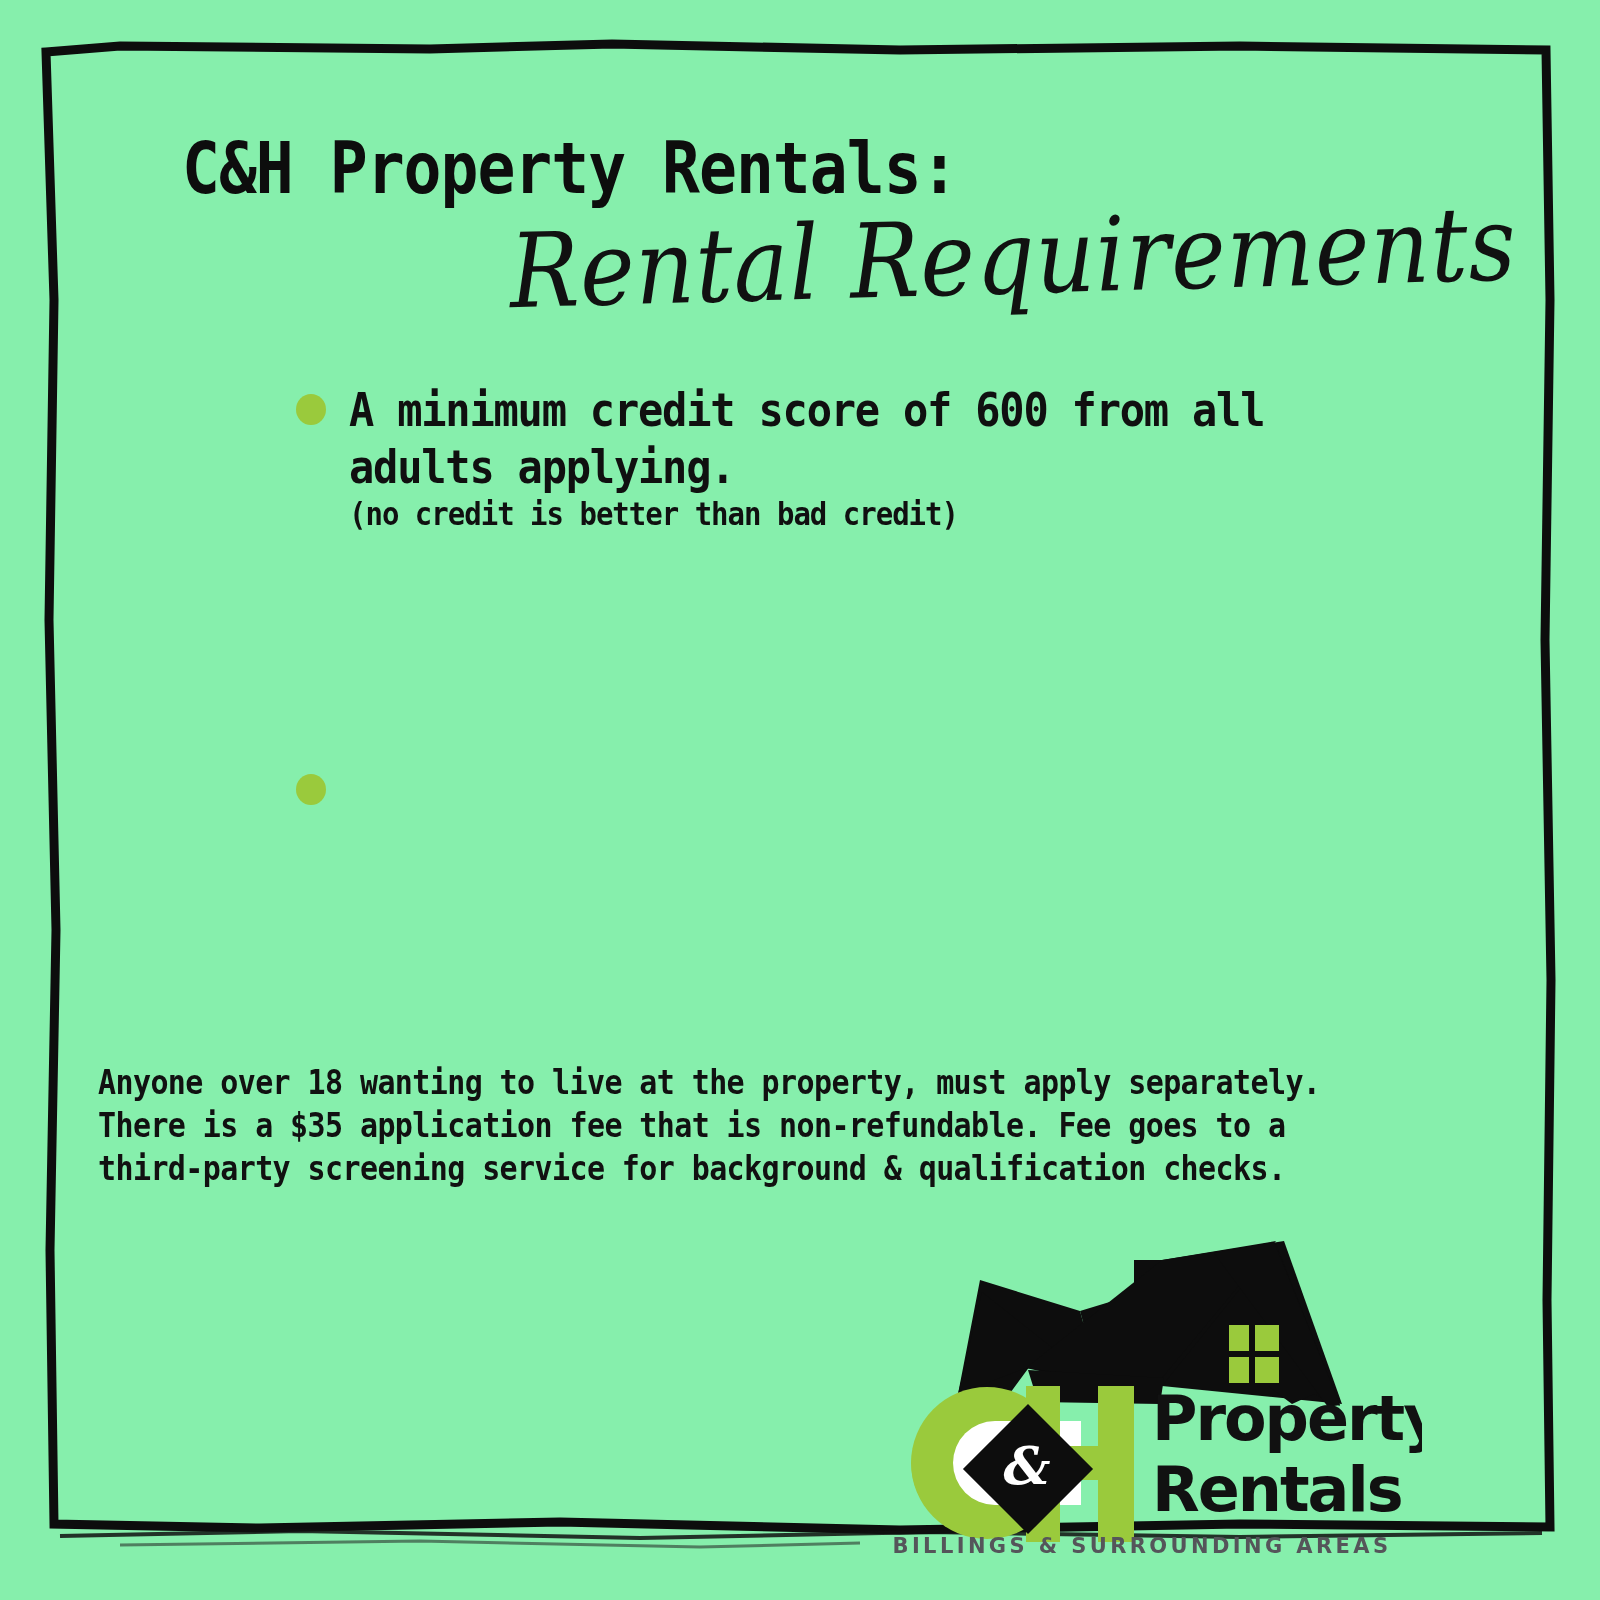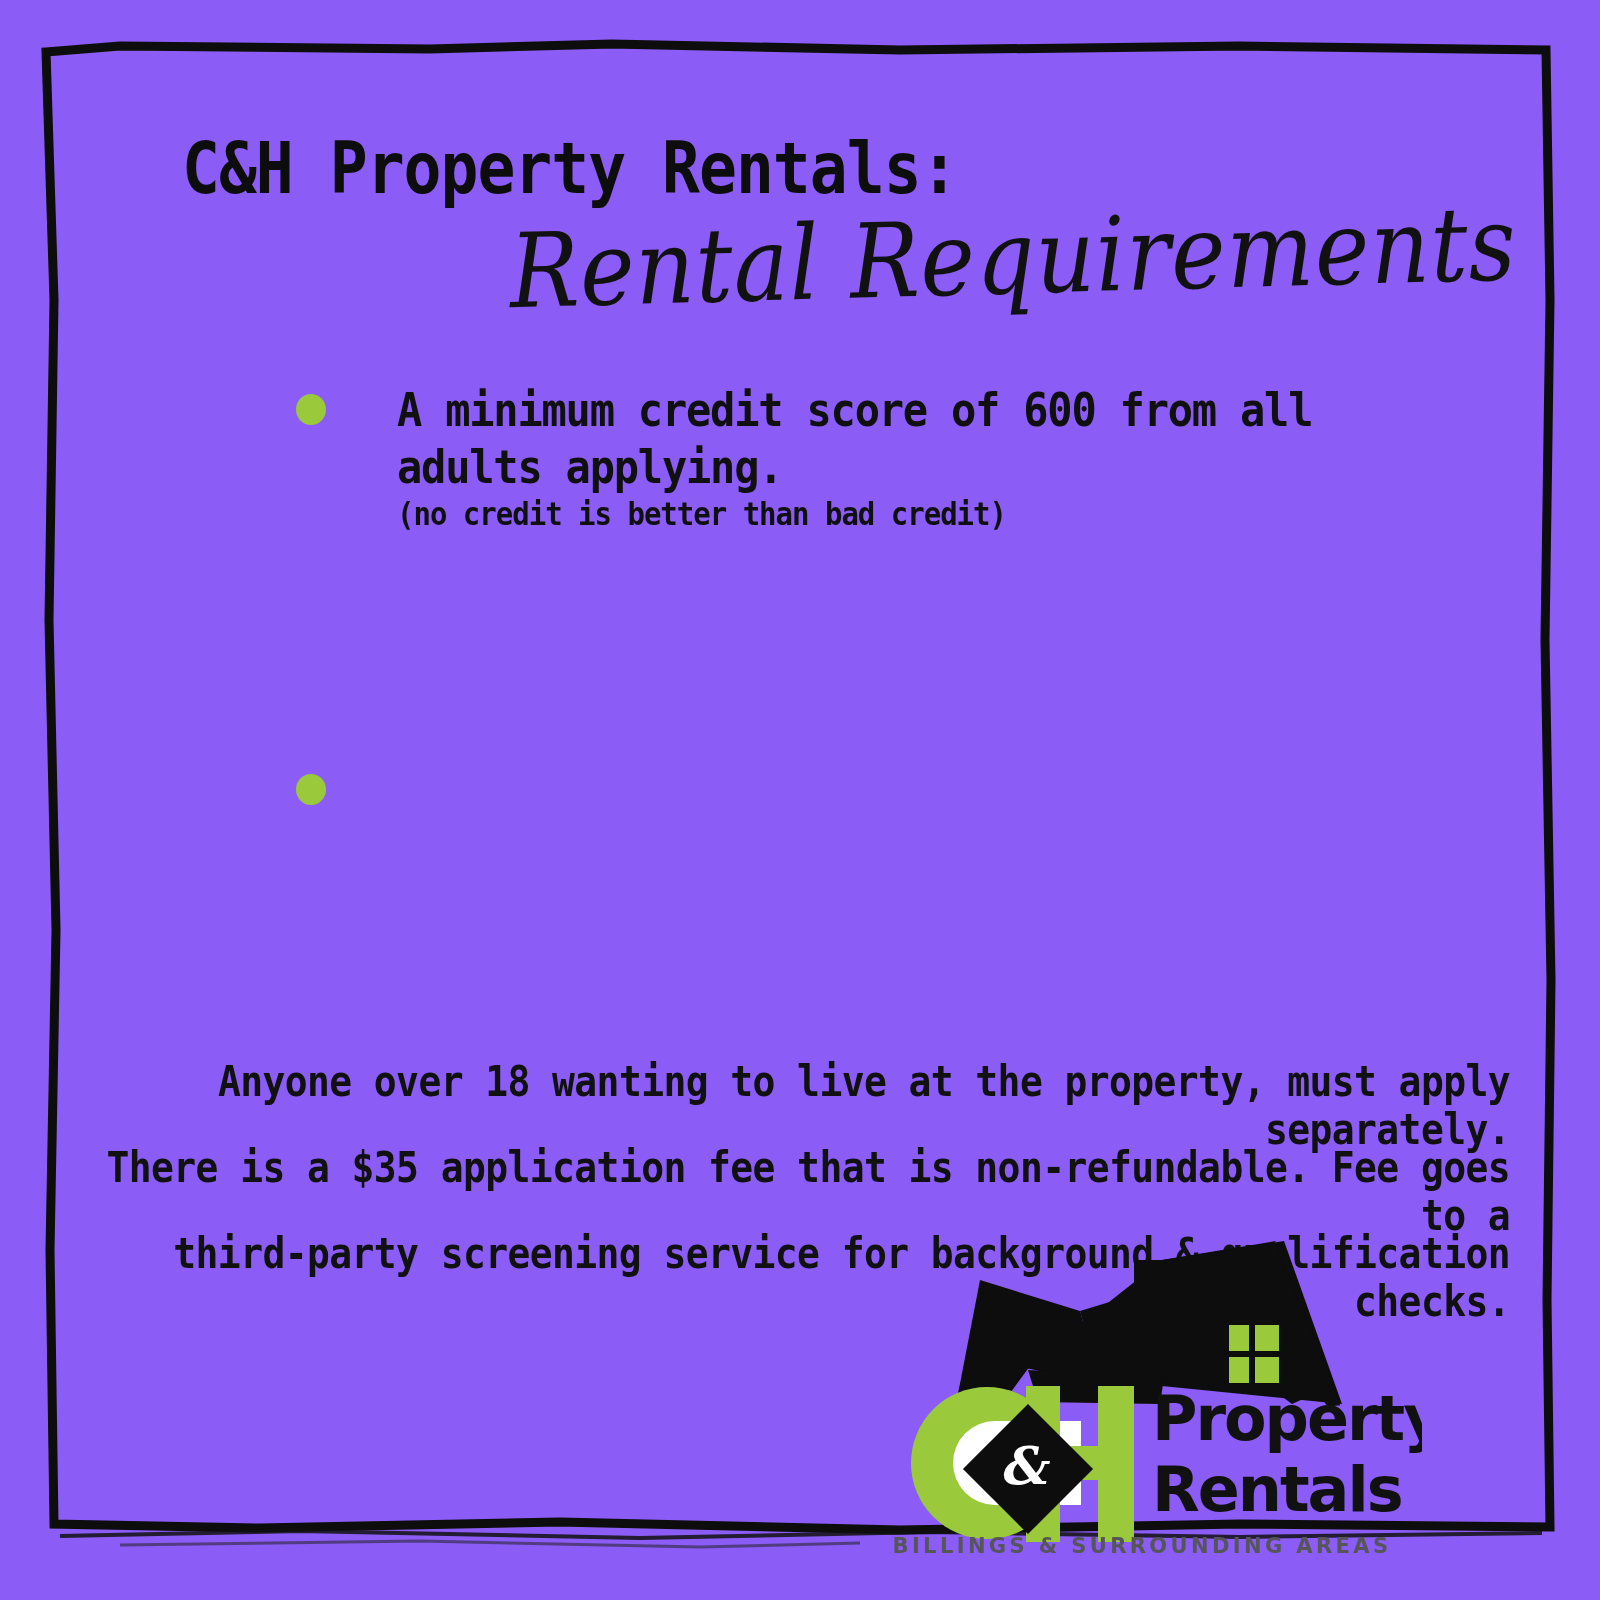--- a/index.html
+++ b/index.html
@@ -4,21 +4,21 @@
 <style>
   html, body {
     margin: 0;
     padding: 0;
     background: #ffffff;
   }
   #page {
     position: relative;
     width: 1600px;
     height: 1600px;
-    background: #8b5cf6;
+    background: #86efac;
     overflow: hidden;
     font-family: "DejaVu Sans Mono", monospace;
   }
 
   
   .frame-svg {
     position: absolute;
     left: 0; top: 0;
     width: 1600px;
     height: 1600px;
@@ -64,21 +64,20 @@
   .bullets {
     position: absolute;
     left: 296px;
     top: 382px;
     width: 1060px;
   }
   .bullet-row {
     position: relative;
     display: flex;
     align-items: flex-start;
-    gap: 48px;
   }
   .bullet-dot {
     flex: 0 0 auto;
     width: 30px;
     height: 31px;
     border-radius: 50%;
     background: #9ACA3C;
     margin-top: 12px;
     margin-right: 23px;
   }
@@ -107,23 +106,23 @@
   .gap-1 { height: 112px; }
   .gap-2 { height: 60px; }
   .gap-3 { height: 58px; }
 
   
   .fineprint {
     position: absolute;
     left: 98px;
     top: 1058px;
     width: 1412px;
-    text-align: right;
-    font-family: "DejaVu Sans Mono", monospace;
-    font-size: 38px;
+    text-align: left;
+    font-family: "DejaVu Sans Mono", monospace;
+    font-size: 30px;
     line-height: 43px;
     font-weight: 700;
     letter-spacing: -0.6px;
     color: #111111;
   }
   .fineprint div { transform: scaleY(1.12); transform-origin: center top; }
 
   
   .logo {
     position: absolute;

